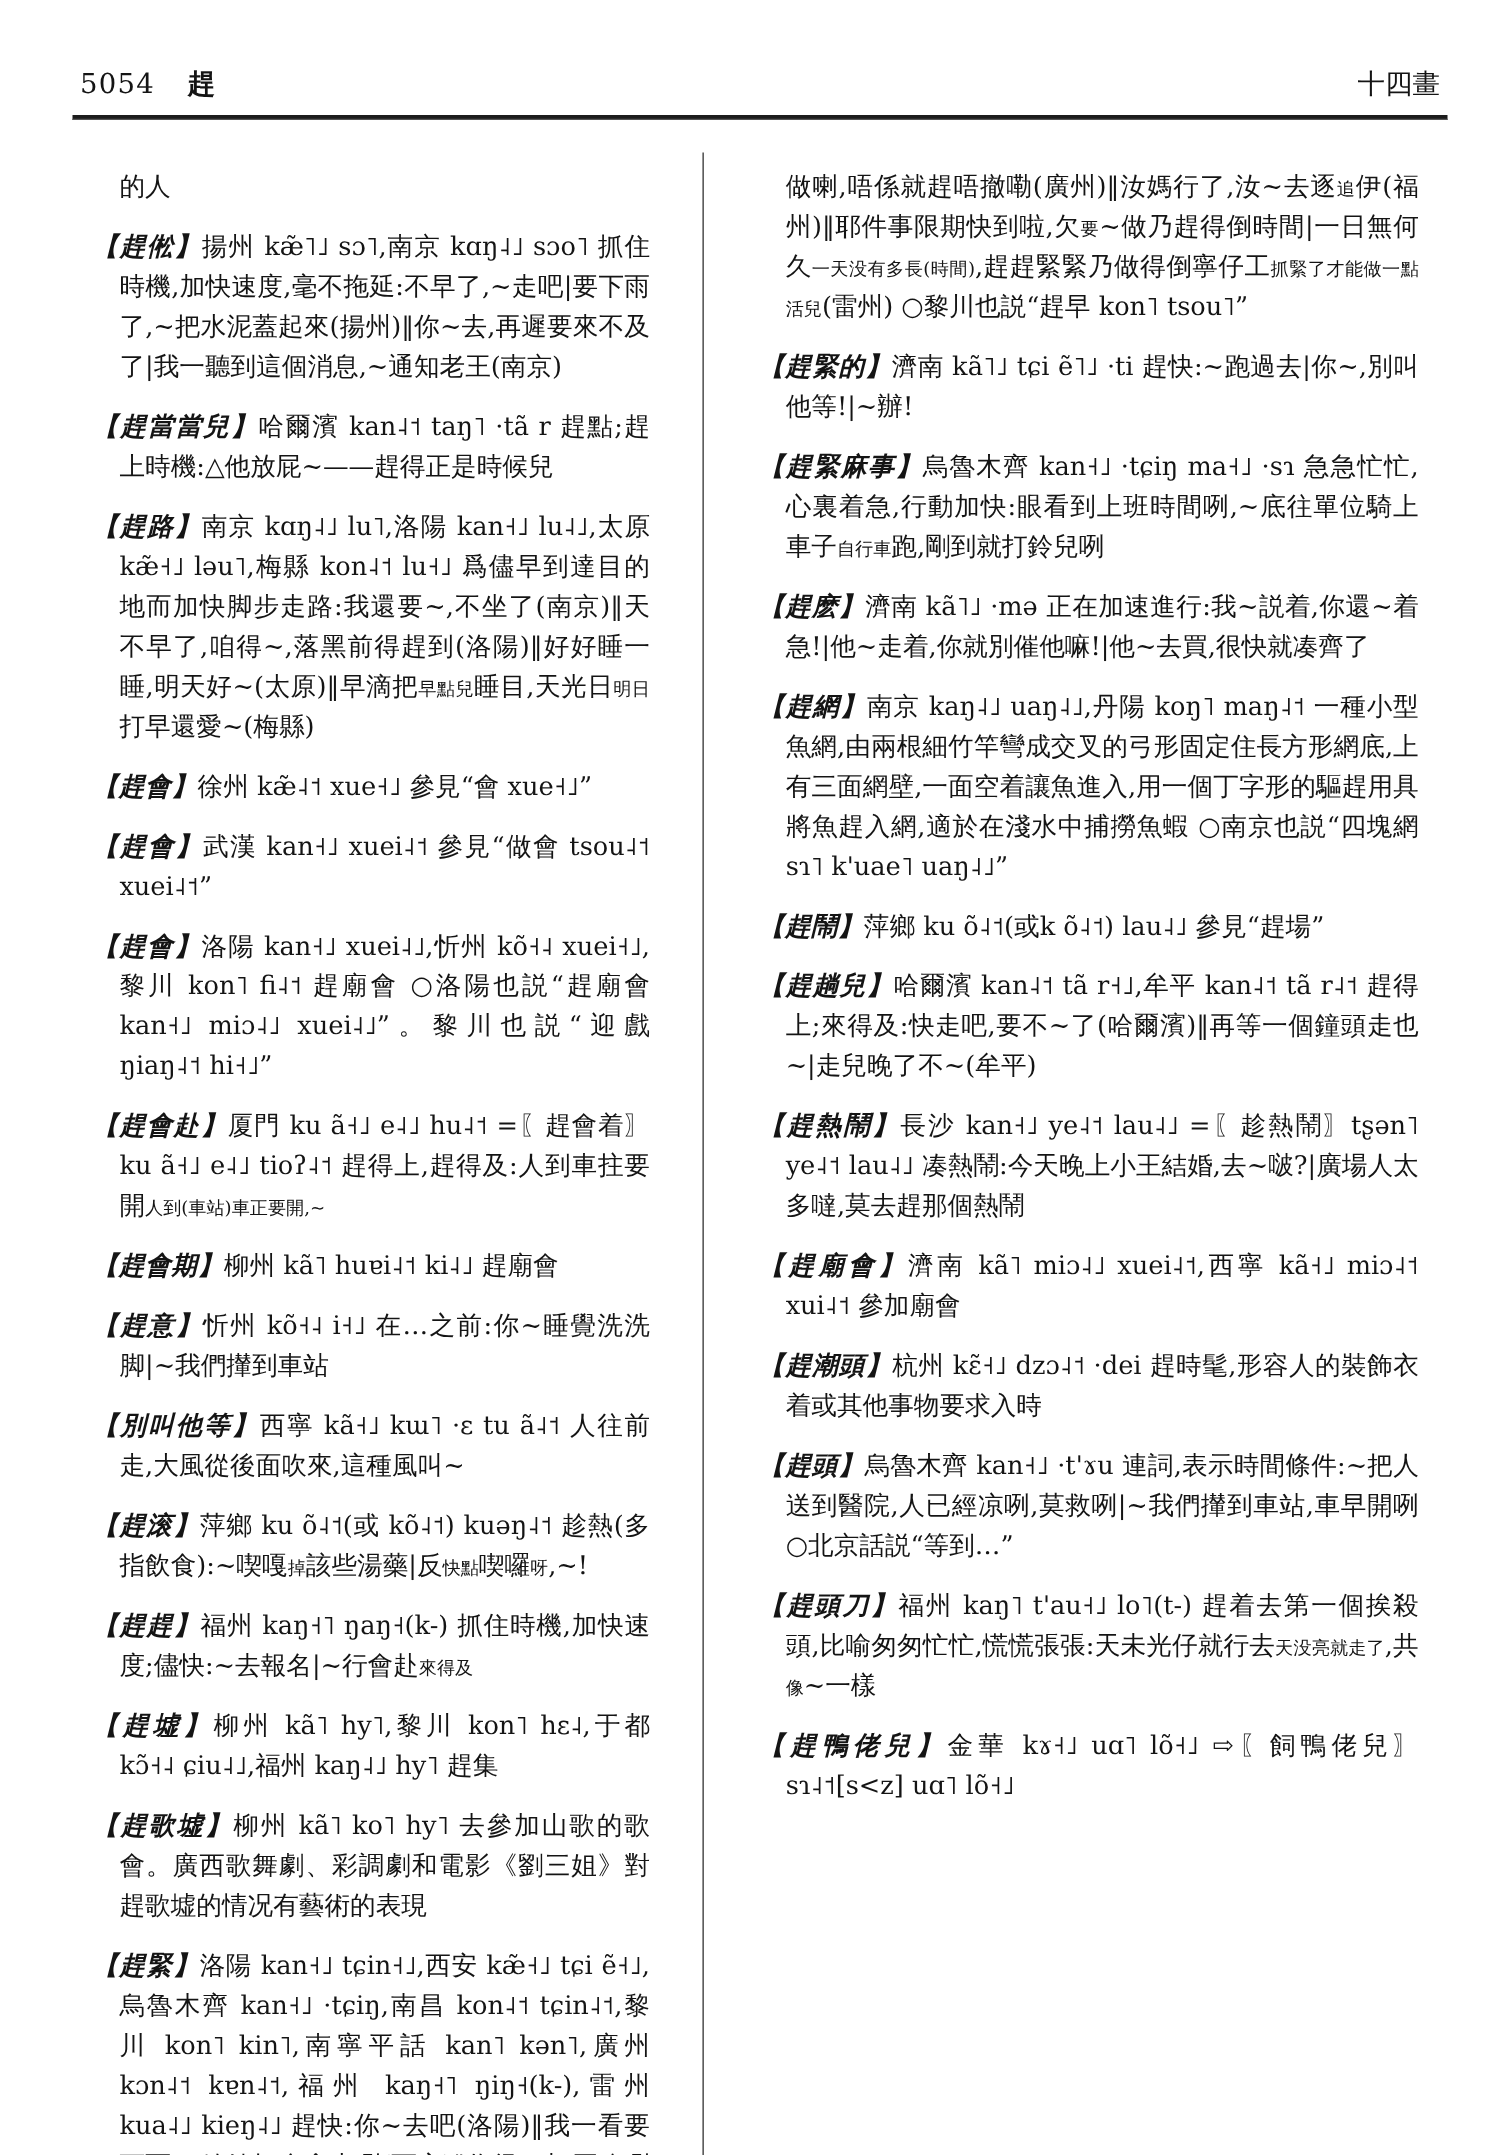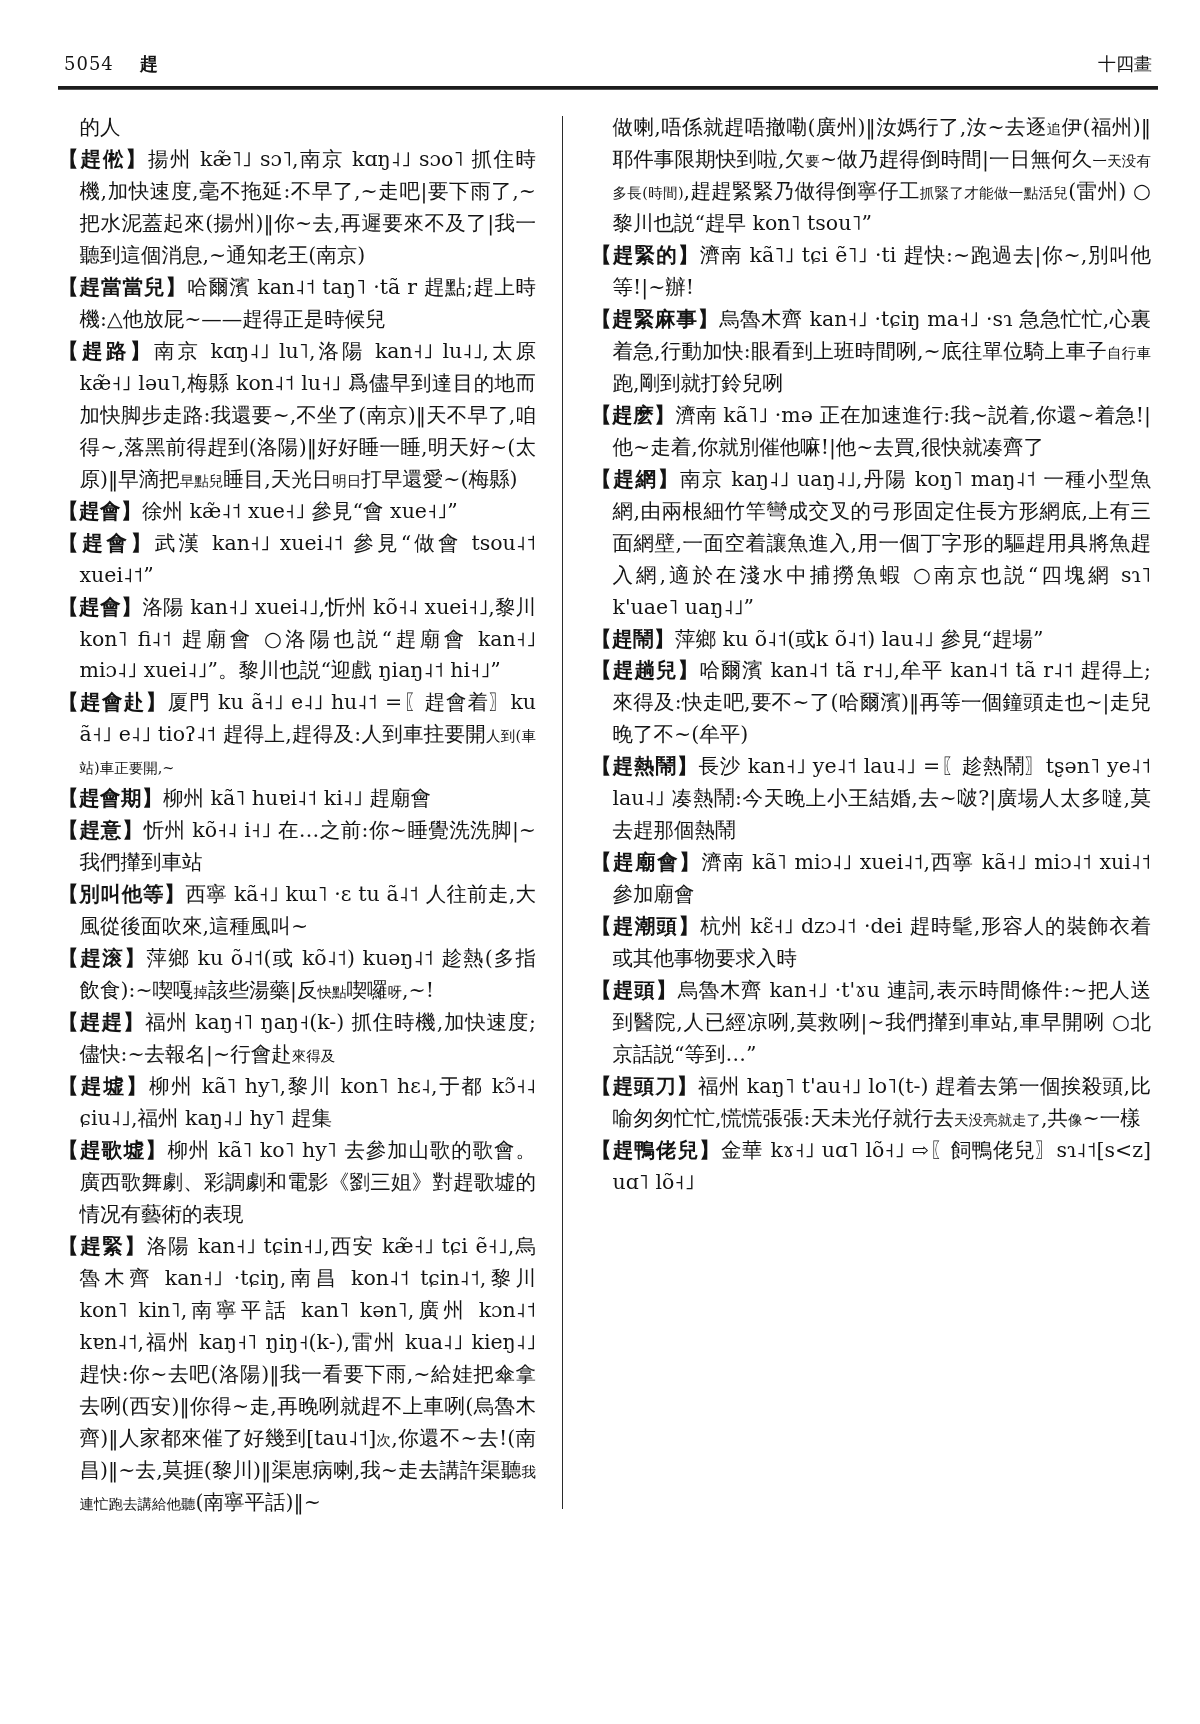--- a/index.html
+++ b/index.html
@@ -4,34 +4,34 @@
 <style>
   html,body{margin:0;padding:0;}
   body{
     width:1200px;height:1724px;overflow:hidden;
     background:#ffffff;color:#141414;
     font-family:"DejaVu Serif","DejaVu Sans","Liberation Serif",serif;
   }
   .page{box-sizing:border-box;width:1200px;height:1724px;padding:52px 42px 30px 58px;}
   .pageheader{
     display:flex;justify-content:space-between;align-items:center;
-    font-size:18px;padding:0 6px 10px 6px;
+    font-size:22px;padding:0 6px 10px 6px;
   }
   .pageheader .left{display:flex;gap:26px;align-items:baseline;}
   .pagenum{letter-spacing:1px;}
   .guide{font-weight:bold;}
   .rule{height:3px;background:#1c1c1c;border-bottom:1px solid #555;margin:0 0 22px 0;}
   .columns{display:flex;align-items:stretch;}
   .col{font-size:20.5px;line-height:1.56;text-align:justify;}
   .col-left{width:478px;}
   .col-right{width:560px;}
   .divider{width:1px;background:#2a2a2a;margin:4px 28px 10px 26px;}
-  p.entry{margin:0;padding-left:1.05em;text-indent:-1.05em;}
+  p.entry{margin:16px;padding-left:1.05em;text-indent:-1.05em;}
   p.entry.cont{text-indent:0;}
-  .hw{font-weight:bold;letter-spacing:.5px;}
+  .hw{font-weight:bold;letter-spacing:.5px;font-style:italic;}
   .small{font-size:14.5px;}
 </style>
 </head>
 <body>
 
 <div class="page">
   <div class="pageheader">
     <div class="left">
       <span class="pagenum">5054</span>
       <span class="guide">趕</span>

